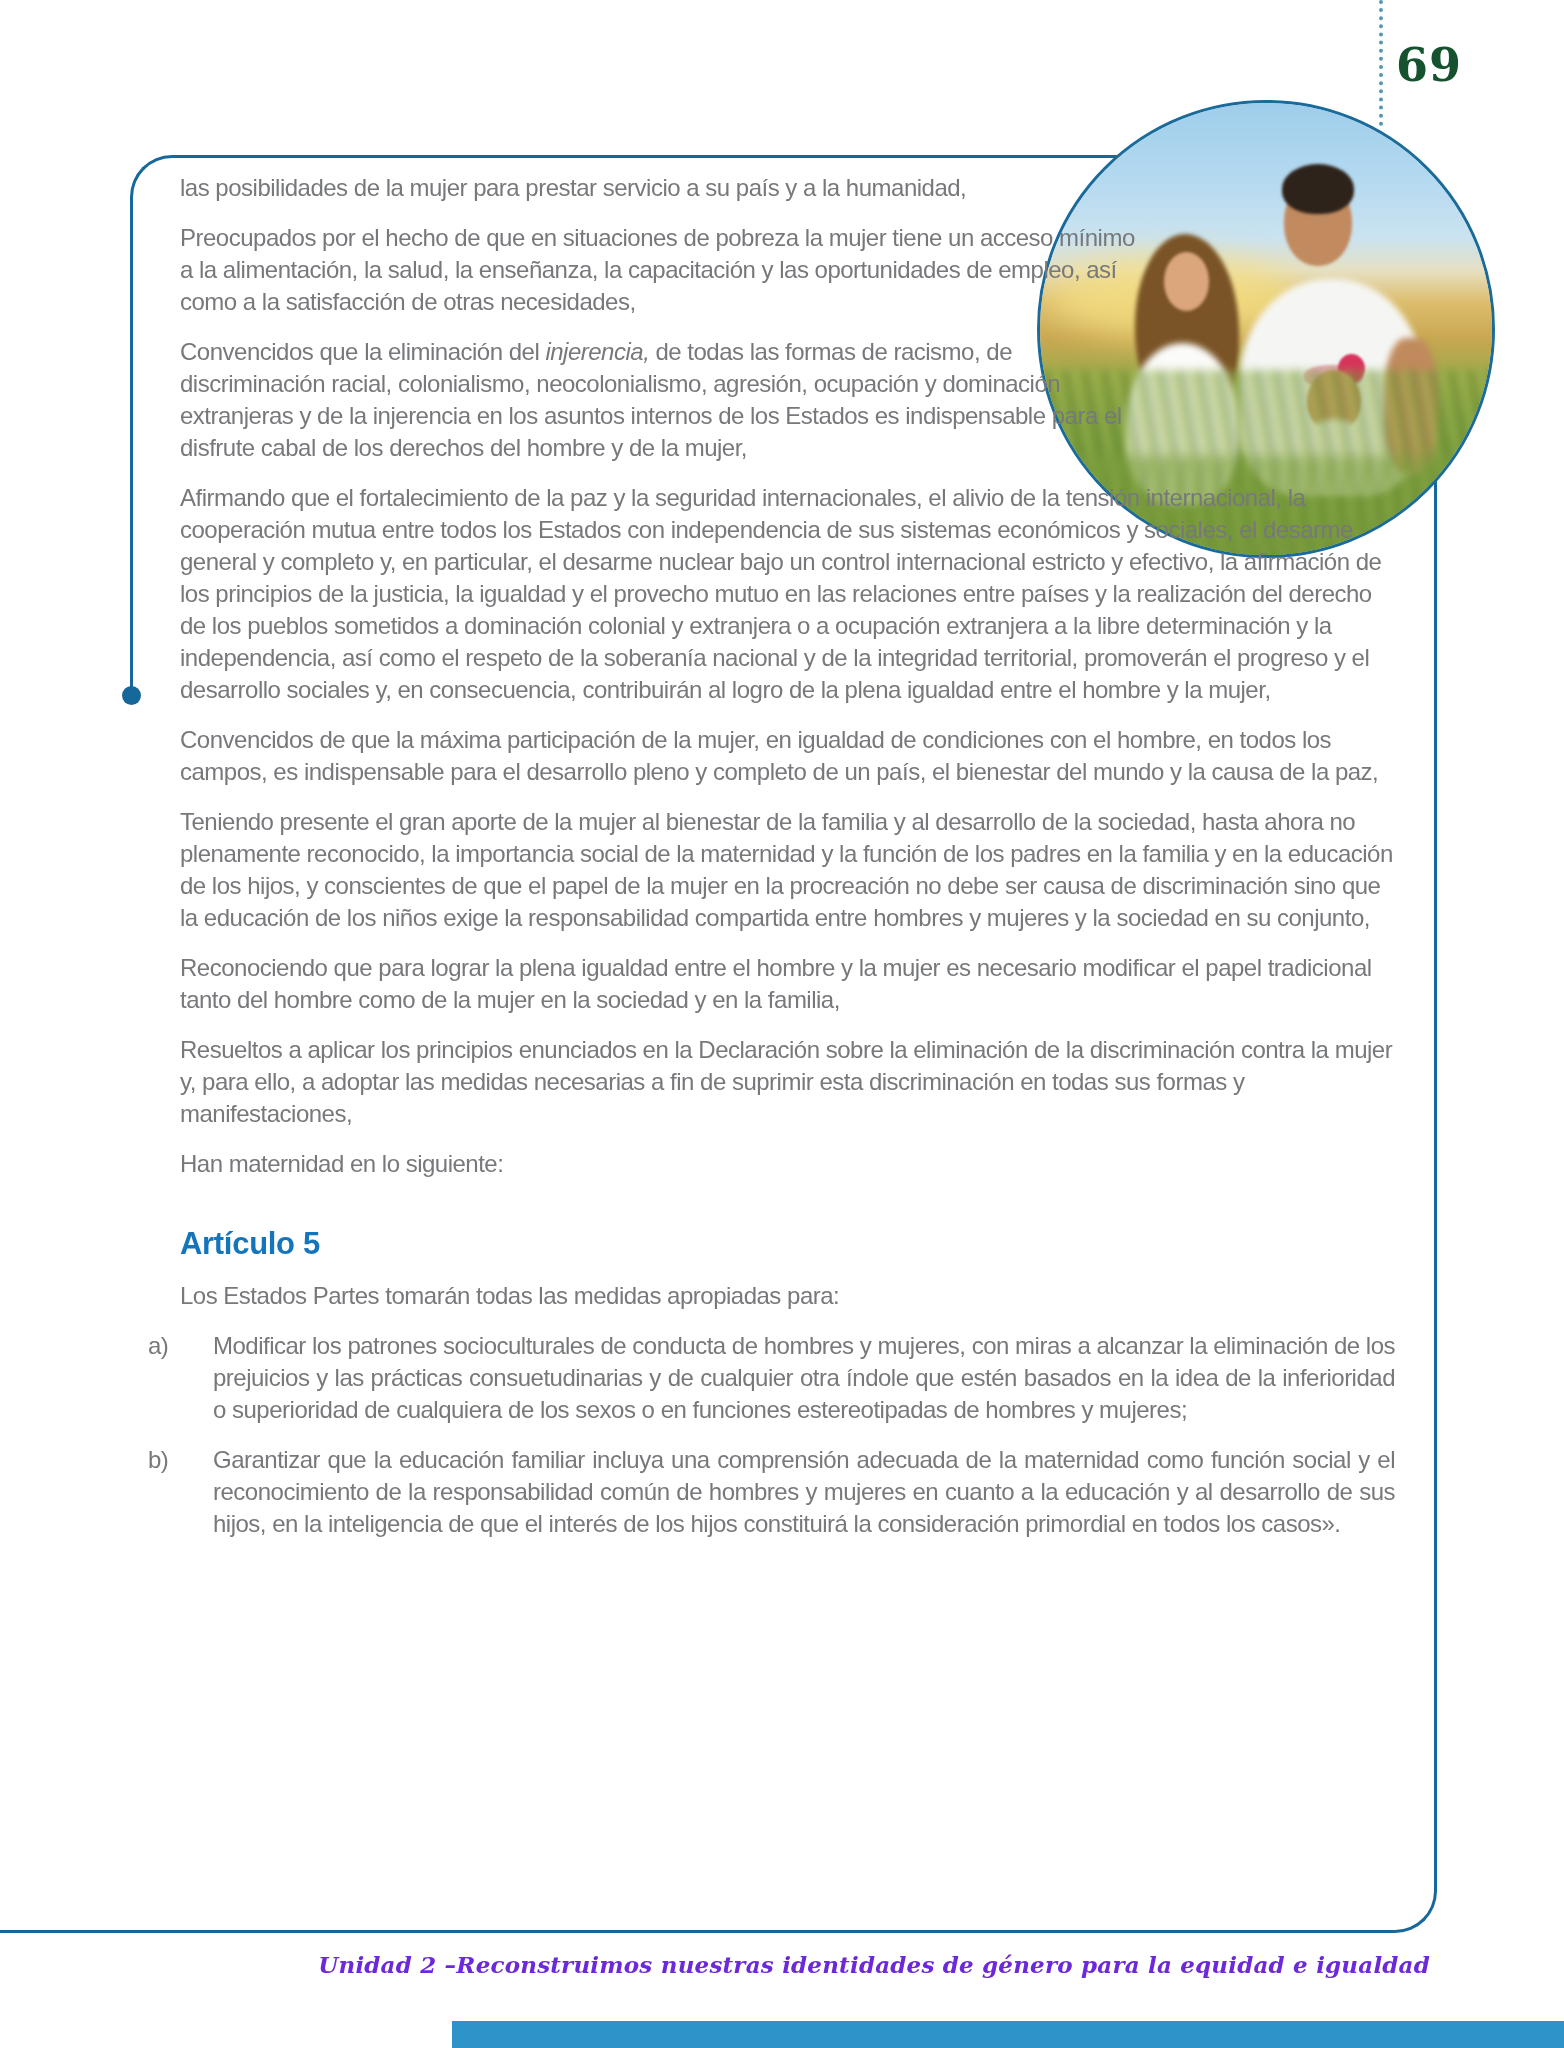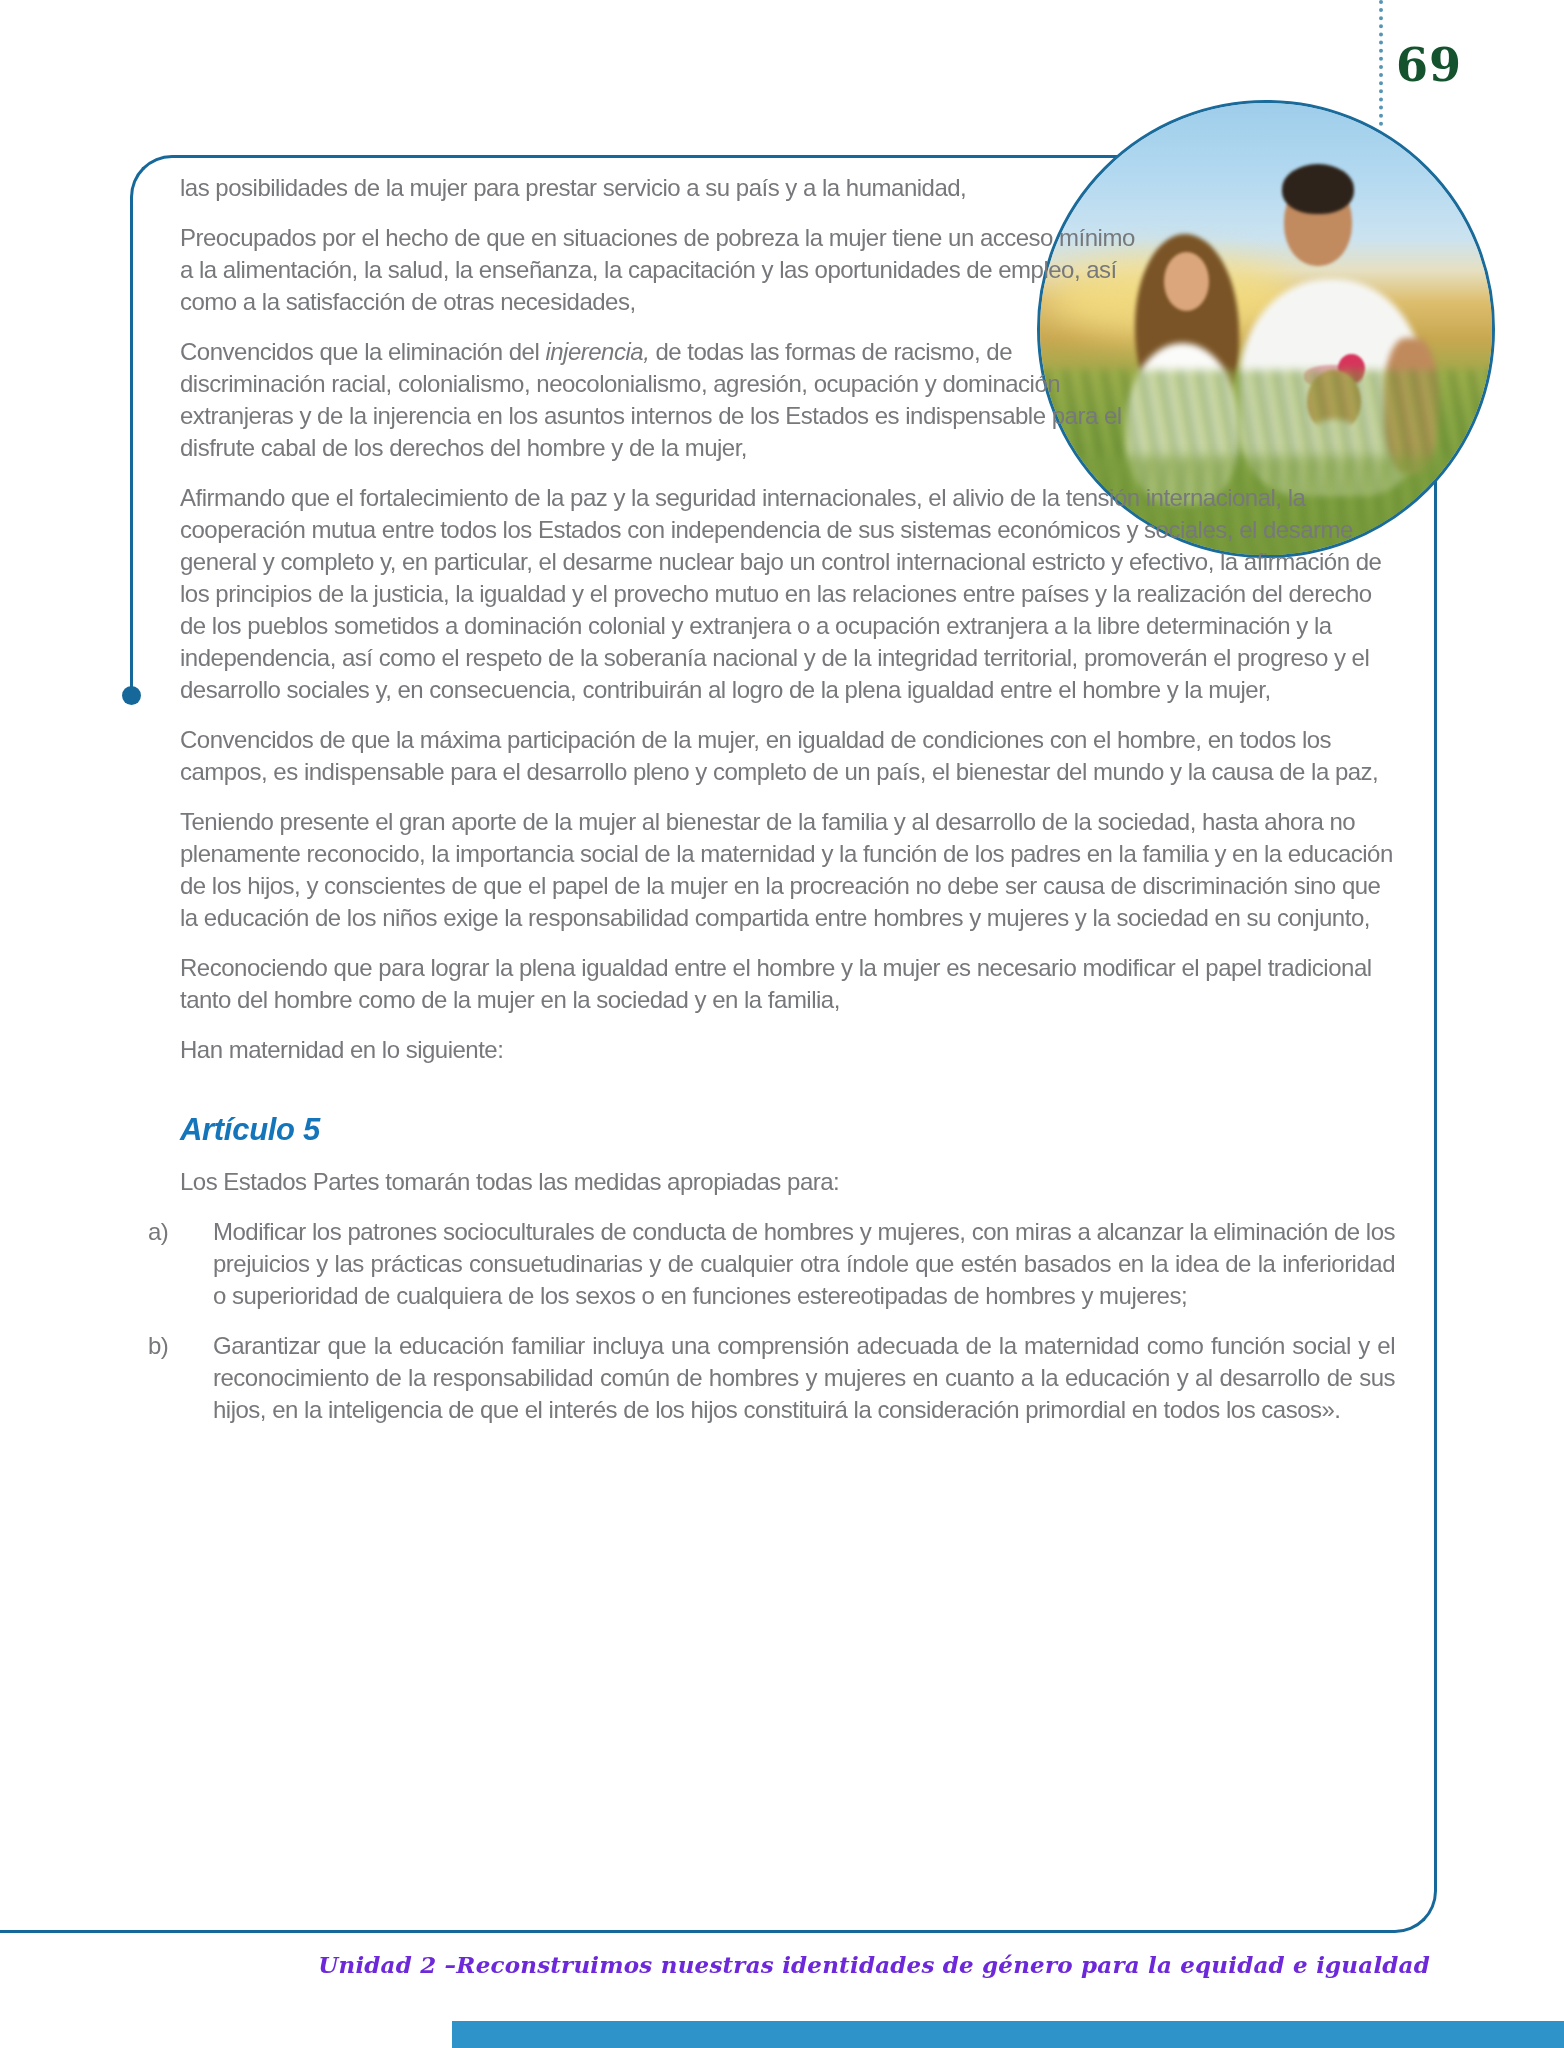--- a/index.html
+++ b/index.html
@@ -88,21 +88,21 @@
   
   .content{
     position:absolute;left:180px;top:172px;width:1215px;z-index:3;
     color:#77787b;font-size:24px;line-height:32px;letter-spacing:-0.5px;
   }
   .content p{margin:0 0 18px 0;}
   .narrow{width:955px;}
   .closing{margin-bottom:0;}
   .article-title{
     margin:44px 0 16px 0;font-size:31px;line-height:40px;font-weight:bold;
-    color:#1475ba;letter-spacing:-0.3px;font-style:italic;
+    color:#1475ba;letter-spacing:-0.3px;
   }
   .article-lead{margin-bottom:16px;}
   .item{display:flex;margin:0 0 18px -32px;}
   .item .marker{flex:0 0 65px;}
   .item p{margin:0;text-align:justify;}
   em{font-style:italic;}
   
   .footer{
     position:absolute;right:134px;top:1951px;z-index:3;
     font-family:"DejaVu Serif", serif;font-style:italic;font-weight:600;
@@ -145,20 +145,21 @@
   <div class="narrow">
     <p>las posibilidades de la mujer para prestar servicio a su país y a la humanidad,</p>
     <p>Preocupados por el hecho de que en situaciones de pobreza la mujer tiene un acceso mínimo a la alimentación, la salud, la enseñanza, la capacitación y las oportunidades de empleo, así como a la satisfacción de otras necesidades,</p>
     <p><span>Convencidos que la eliminación del </span><em>injerencia,</em><span> de todas las formas de racismo, de discriminación racial, colonialismo, neocolonialismo, agresión, ocupación y dominación extranjeras y de la injerencia en los asuntos internos de los Estados es indispensable para el disfrute cabal de los derechos del hombre y de la mujer,</span></p>
   </div>
 
   <p>Afirmando que el fortalecimiento de la paz y la seguridad internacionales, el alivio de la tensión internacional, la cooperación mutua entre todos los Estados con independencia de sus sistemas económicos y sociales, el desarme general y completo y, en particular, el desarme nuclear bajo un control internacional estricto y efectivo, la afirmación de los principios de la justicia, la igualdad y el provecho mutuo en las relaciones entre países y la realización del derecho de los pueblos sometidos a dominación colonial y extranjera o a ocupación extranjera a la libre determinación y la independencia, así como el respeto de la soberanía nacional y de la integridad territorial, promoverán el progreso y el desarrollo sociales y, en consecuencia, contribuirán al logro de la plena igualdad entre el hombre y la mujer,</p>
   <p>Convencidos de que la máxima participación de la mujer, en igualdad de condiciones con el hombre, en todos los campos, es indispensable para el desarrollo pleno y completo de un país, el bienestar del mundo y la causa de la paz,</p>
   <p>Teniendo presente el gran aporte de la mujer al bienestar de la familia y al desarrollo de la sociedad, hasta ahora no plenamente reconocido, la importancia social de la maternidad y la función de los padres en la familia y en la educación de los hijos, y conscientes de que el papel de la mujer en la procreación no debe ser causa de discriminación sino que la educación de los niños exige la responsabilidad compartida entre hombres y mujeres y la sociedad en su conjunto,</p>
   <p>Reconociendo que para lograr la plena igualdad entre el hombre y la mujer es necesario modificar el papel tradicional tanto del hombre como de la mujer en la sociedad y en la familia,</p>
+  <p>Resueltos a aplicar los principios enunciados en la Declaración sobre la eliminación de la discriminación contra la mujer y, para ello, a adoptar las medidas necesarias a fin de suprimir esta discriminación en todas sus formas y manifestaciones,</p>
   <p class="closing">Han maternidad en lo siguiente:</p>
 
   <h2 class="article-title">Artículo 5</h2>
   <p class="article-lead">Los Estados Partes tomarán todas las medidas apropiadas para:</p>
 
   <div class="item">
     <span class="marker">a)</span>
     <p>Modificar los patrones socioculturales de conducta de hombres y mujeres, con miras a alcanzar la eliminación de los prejuicios y las prácticas consuetudinarias y de cualquier otra índole que estén basados en la idea de la inferioridad o superioridad de cualquiera de los sexos o en funciones estereotipadas de hombres y mujeres;</p>
   </div>
   <div class="item">

